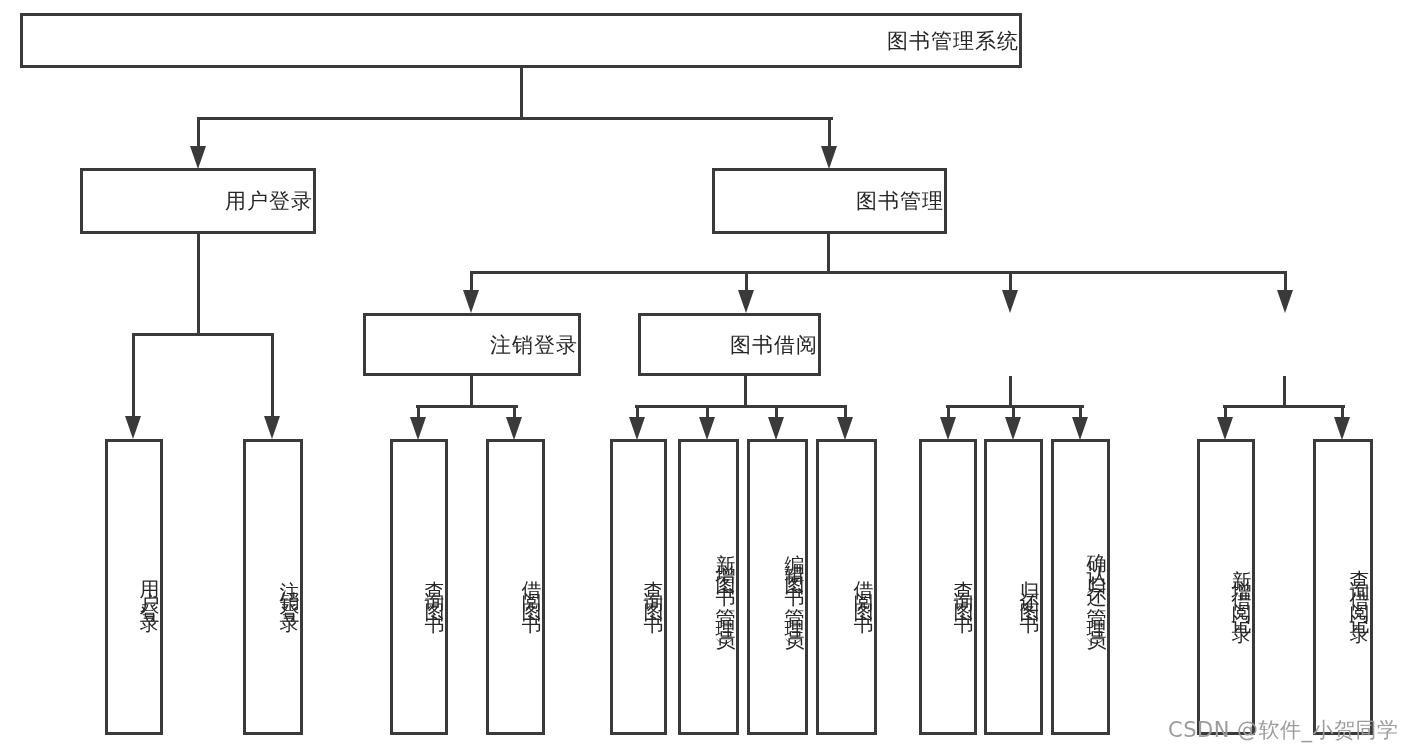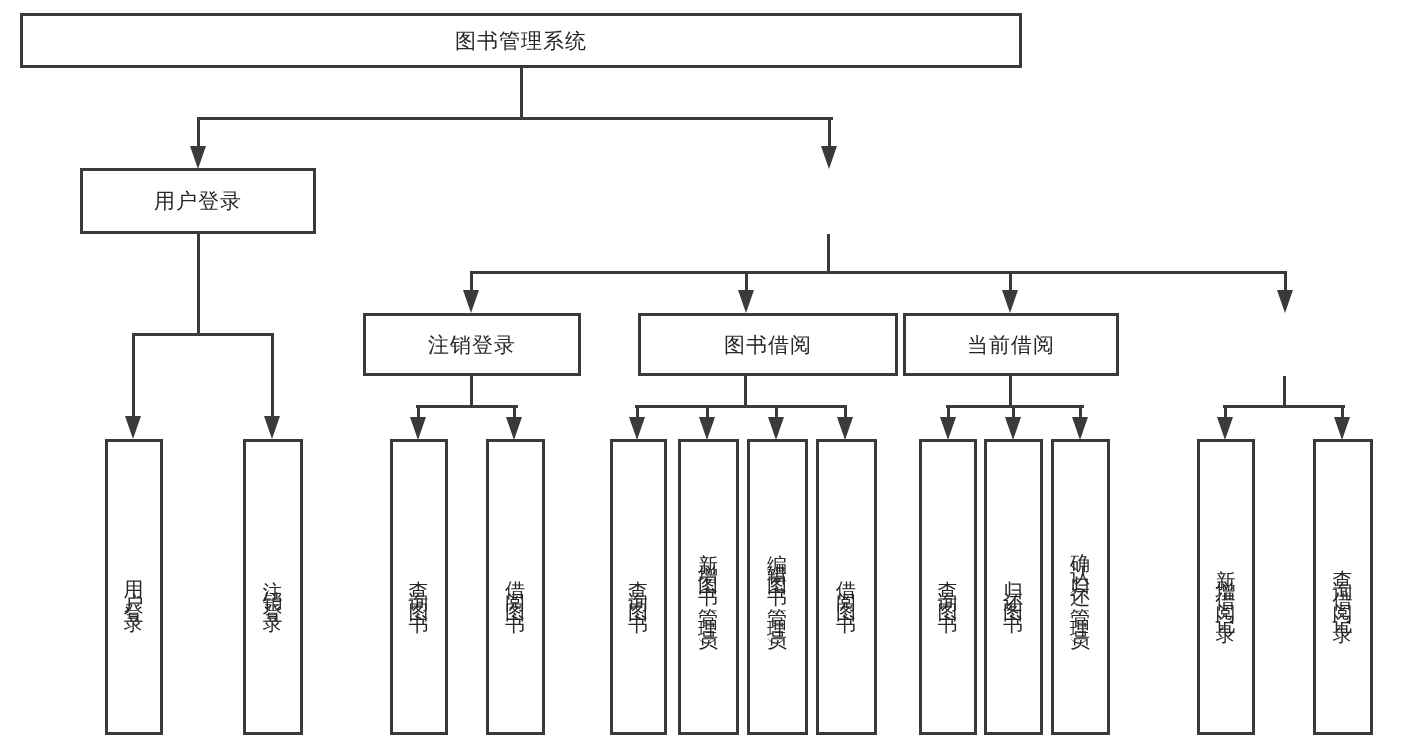--- a/index.html
+++ b/index.html
@@ -8,21 +8,21 @@
     --watermark:#9c9c9c;
     --background:#ffffff;
   }
   html,body{margin:0;padding:0;background:var(--background);}
   .canvas{
     position:relative;width:1405px;height:747px;background:var(--background);
     font-family:"DejaVu Sans","Liberation Sans",sans-serif;overflow:hidden;
   }
   .box{
     position:absolute;border:3px solid var(--line);background:var(--background);
-    display:flex;align-items:center;justify-content:center;
+    display:flex;align-items:center;justify-content:flex-end;
     box-sizing:border-box;color:var(--text);
   }
   .box.h span{font-size:21px;letter-spacing:1px;white-space:nowrap;}
   .box.v span{
     writing-mode:vertical-rl;text-orientation:mixed;
     font-size:20px;letter-spacing:11px;line-height:1;white-space:nowrap;
   }
   .line{position:absolute;background:var(--line);}
   .arrow{
     position:absolute;width:0;height:0;
@@ -46,20 +46,23 @@
   <div class="line" style="left:520px;top:68px;width:3px;height:50px"></div>
   <div class="line" style="left:197px;top:117px;width:636px;height:3px"></div>
   <div class="line" style="left:197px;top:117px;width:3px;height:33px"></div>
   <div class="line" style="left:828px;top:117px;width:3px;height:33px"></div>
   <div class="arrow" style="left:190px;top:146px"></div>
   <div class="arrow" style="left:821px;top:146px"></div>
 
   <div class="box h" style="left:80px;top:168px;width:236px;height:66px">
     <span>用户登录</span>
   </div>
+  <div class="box h" style="left:712px;top:168px;width:235px;height:66px">
+    <span>图书管理</span>
+  </div>
 
   <div class="line" style="left:197px;top:234px;width:3px;height:100px"></div>
   <div class="line" style="left:132px;top:333px;width:142px;height:3px"></div>
   <div class="line" style="left:132px;top:333px;width:3px;height:85px"></div>
   <div class="line" style="left:271px;top:333px;width:3px;height:85px"></div>
   <div class="arrow" style="left:125px;top:416px"></div>
   <div class="arrow" style="left:264px;top:416px"></div>
 
   <div class="line" style="left:827px;top:234px;width:3px;height:40px"></div>
   <div class="line" style="left:470px;top:271px;width:817px;height:3px"></div>
@@ -68,25 +71,22 @@
   <div class="line" style="left:1009px;top:271px;width:3px;height:25px"></div>
   <div class="line" style="left:1284px;top:271px;width:3px;height:25px"></div>
   <div class="arrow" style="left:463px;top:290px"></div>
   <div class="arrow" style="left:738px;top:290px"></div>
   <div class="arrow" style="left:1002px;top:290px"></div>
   <div class="arrow" style="left:1277px;top:290px"></div>
 
   <div class="box h" style="left:363px;top:313px;width:218px;height:63px">
     <span>注销登录</span>
   </div>
-  <div class="box h" style="left:638px;top:313px;width:260px;height:63px">
+  <div class="box h" style="left:638px;top:313px;width:183px;height:63px">
     <span>图书借阅</span>
-  </div>
-  <div class="box h" style="left:903px;top:313px;width:216px;height:63px">
-    <span>当前借阅</span>
   </div>
 
   <div class="line" style="left:470px;top:376px;width:3px;height:31px"></div>
   <div class="line" style="left:416px;top:405px;width:102px;height:3px"></div>
   <div class="line" style="left:417px;top:405px;width:3px;height:17px"></div>
   <div class="line" style="left:513px;top:405px;width:3px;height:17px"></div>
   <div class="arrow" style="left:410px;top:417px"></div>
   <div class="arrow" style="left:506px;top:417px"></div>
 
   <div class="line" style="left:744px;top:376px;width:3px;height:31px"></div>
@@ -153,14 +153,15 @@
     <span>确认归还（管理员）</span>
   </div>
 
   <div class="box v" style="left:1197px;top:439px;width:58px;height:296px">
     <span>新增借阅记录</span>
   </div>
   <div class="box v" style="left:1313px;top:439px;width:60px;height:296px">
     <span>查询借阅记录</span>
   </div>
 
+  <div class="watermark">CSDN @软件_小贺同学</div>
 
 </div>
 
 </body></html>

